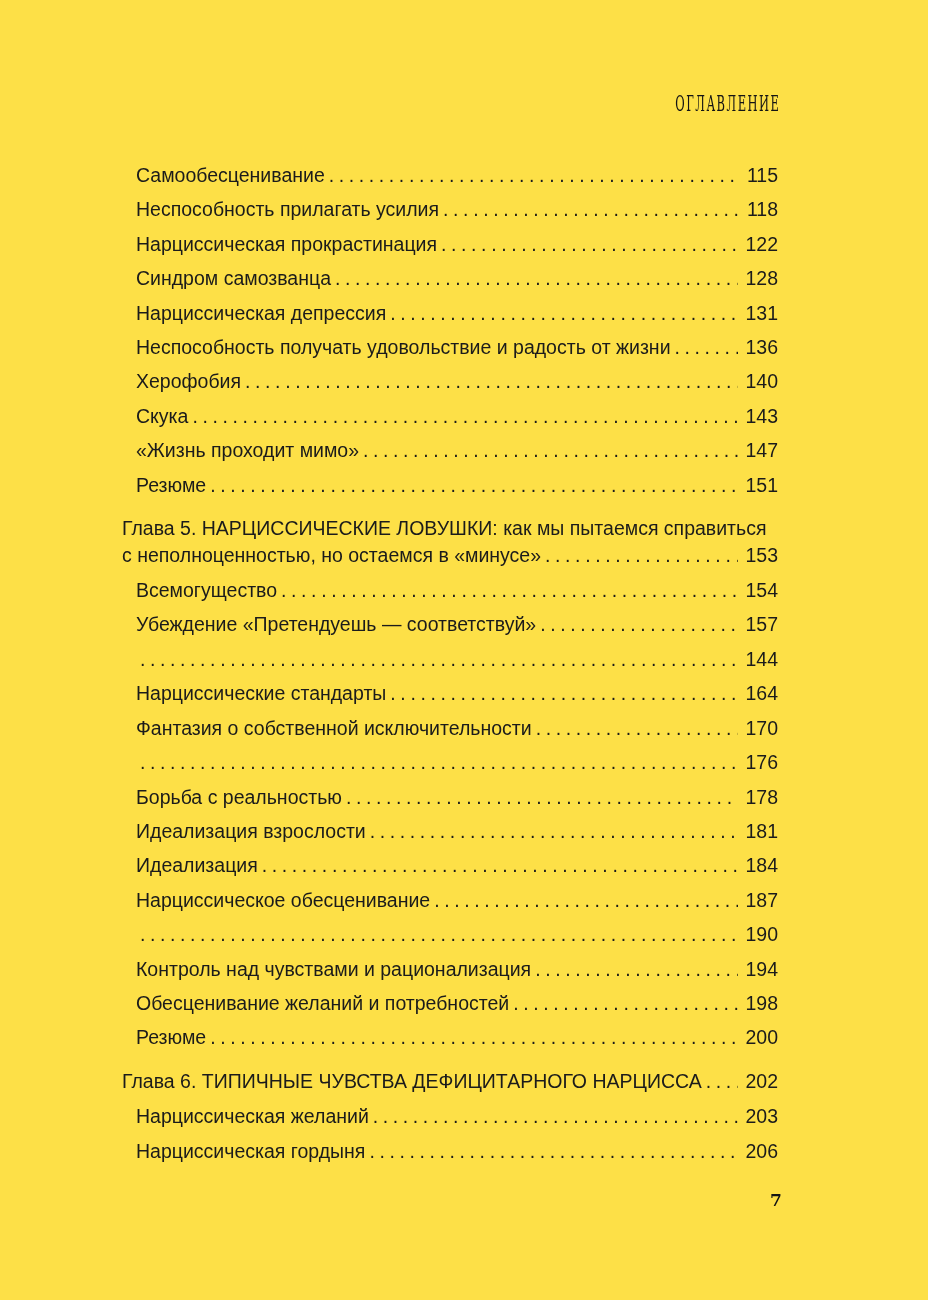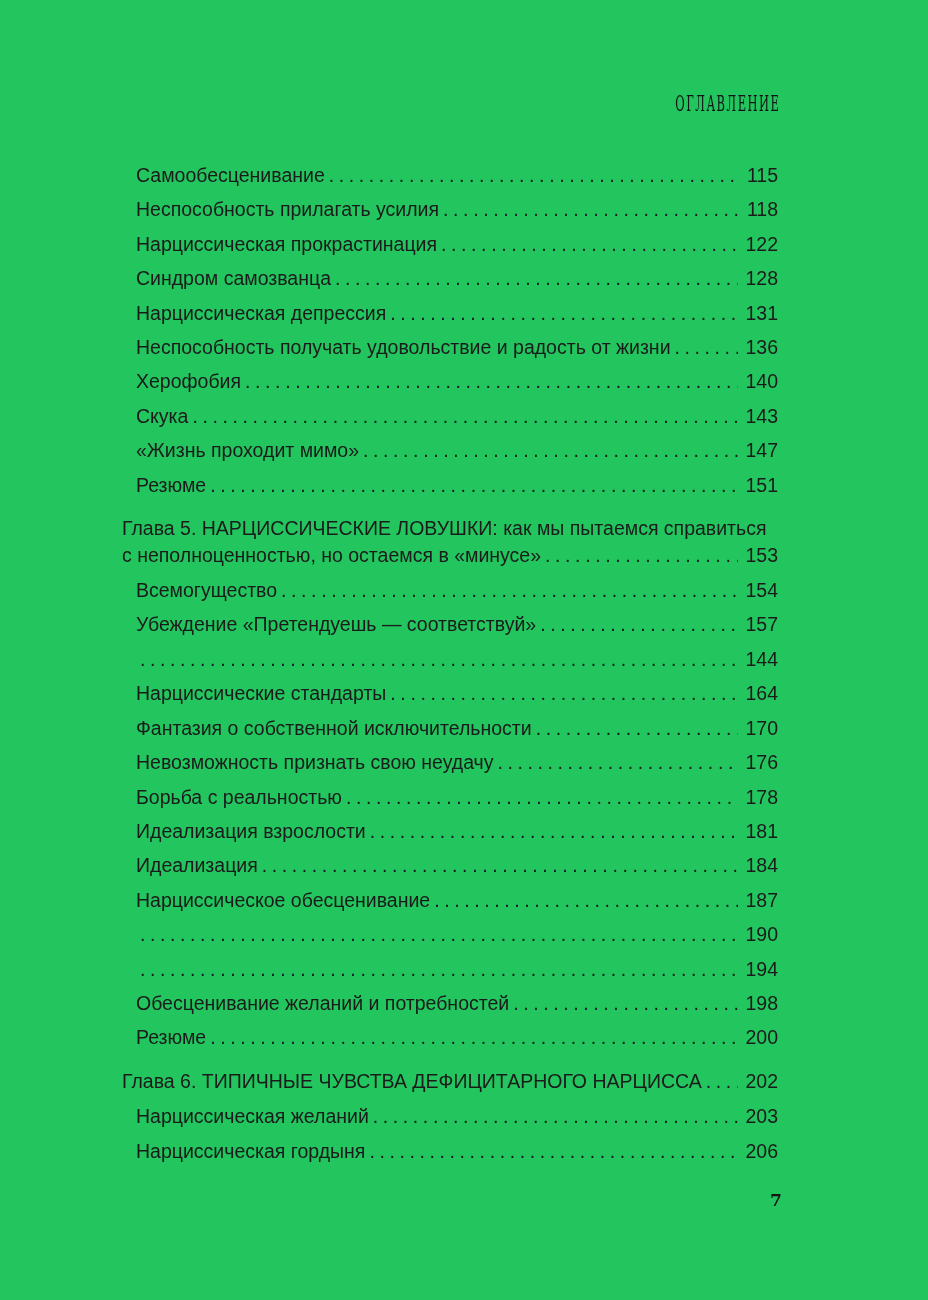--- a/index.html
+++ b/index.html
@@ -6,21 +6,21 @@
   body {
     width: 928px; height: 1300px;
     background: #ffffff;
     font-family: "Liberation Sans", "DejaVu Sans", sans-serif;
     color: #1b1b1b;
     -webkit-font-smoothing: antialiased;
   }
   .page {
     position: relative;
     width: 928px; height: 1300px;
-    background: #22c55e;
+    background: #fde047;
     overflow: hidden;
   }
   
   .running-head {
     position: absolute;
     top: 90px; right: 148px;
     font-family: "DejaVu Serif", "Liberation Serif", serif;
     font-size: 23px;
     font-weight: 500;
     letter-spacing: 3px;
@@ -191,21 +191,20 @@
       </div>
       <div class="row sub">
         <div class="leader-line">
           <span class="label">Фантазия о собственной исключительности</span>
           <span class="dots" aria-hidden="true">................................................................................................................................................................</span>
           <span class="pagenum">170</span>
         </div>
       </div>
       <div class="row sub">
         <div class="leader-line">
-          <span class="label">Невозможность признать свою неудачу</span>
           <span class="dots" aria-hidden="true">................................................................................................................................................................</span>
           <span class="pagenum">176</span>
         </div>
       </div>
       <div class="row sub">
         <div class="leader-line">
           <span class="label">Борьба с реальностью</span>
           <span class="dots" aria-hidden="true">................................................................................................................................................................</span>
           <span class="pagenum">178</span>
         </div>
@@ -232,20 +231,21 @@
         </div>
       </div>
       <div class="row sub">
         <div class="leader-line">
           <span class="dots" aria-hidden="true">................................................................................................................................................................</span>
           <span class="pagenum">190</span>
         </div>
       </div>
       <div class="row sub">
         <div class="leader-line">
+          <span class="label">Контроль над чувствами и рационализация</span>
           <span class="dots" aria-hidden="true">................................................................................................................................................................</span>
           <span class="pagenum">194</span>
         </div>
       </div>
       <div class="row sub">
         <div class="leader-line">
           <span class="label">Обесценивание желаний и потребностей</span>
           <span class="dots" aria-hidden="true">................................................................................................................................................................</span>
           <span class="pagenum">198</span>
         </div>

